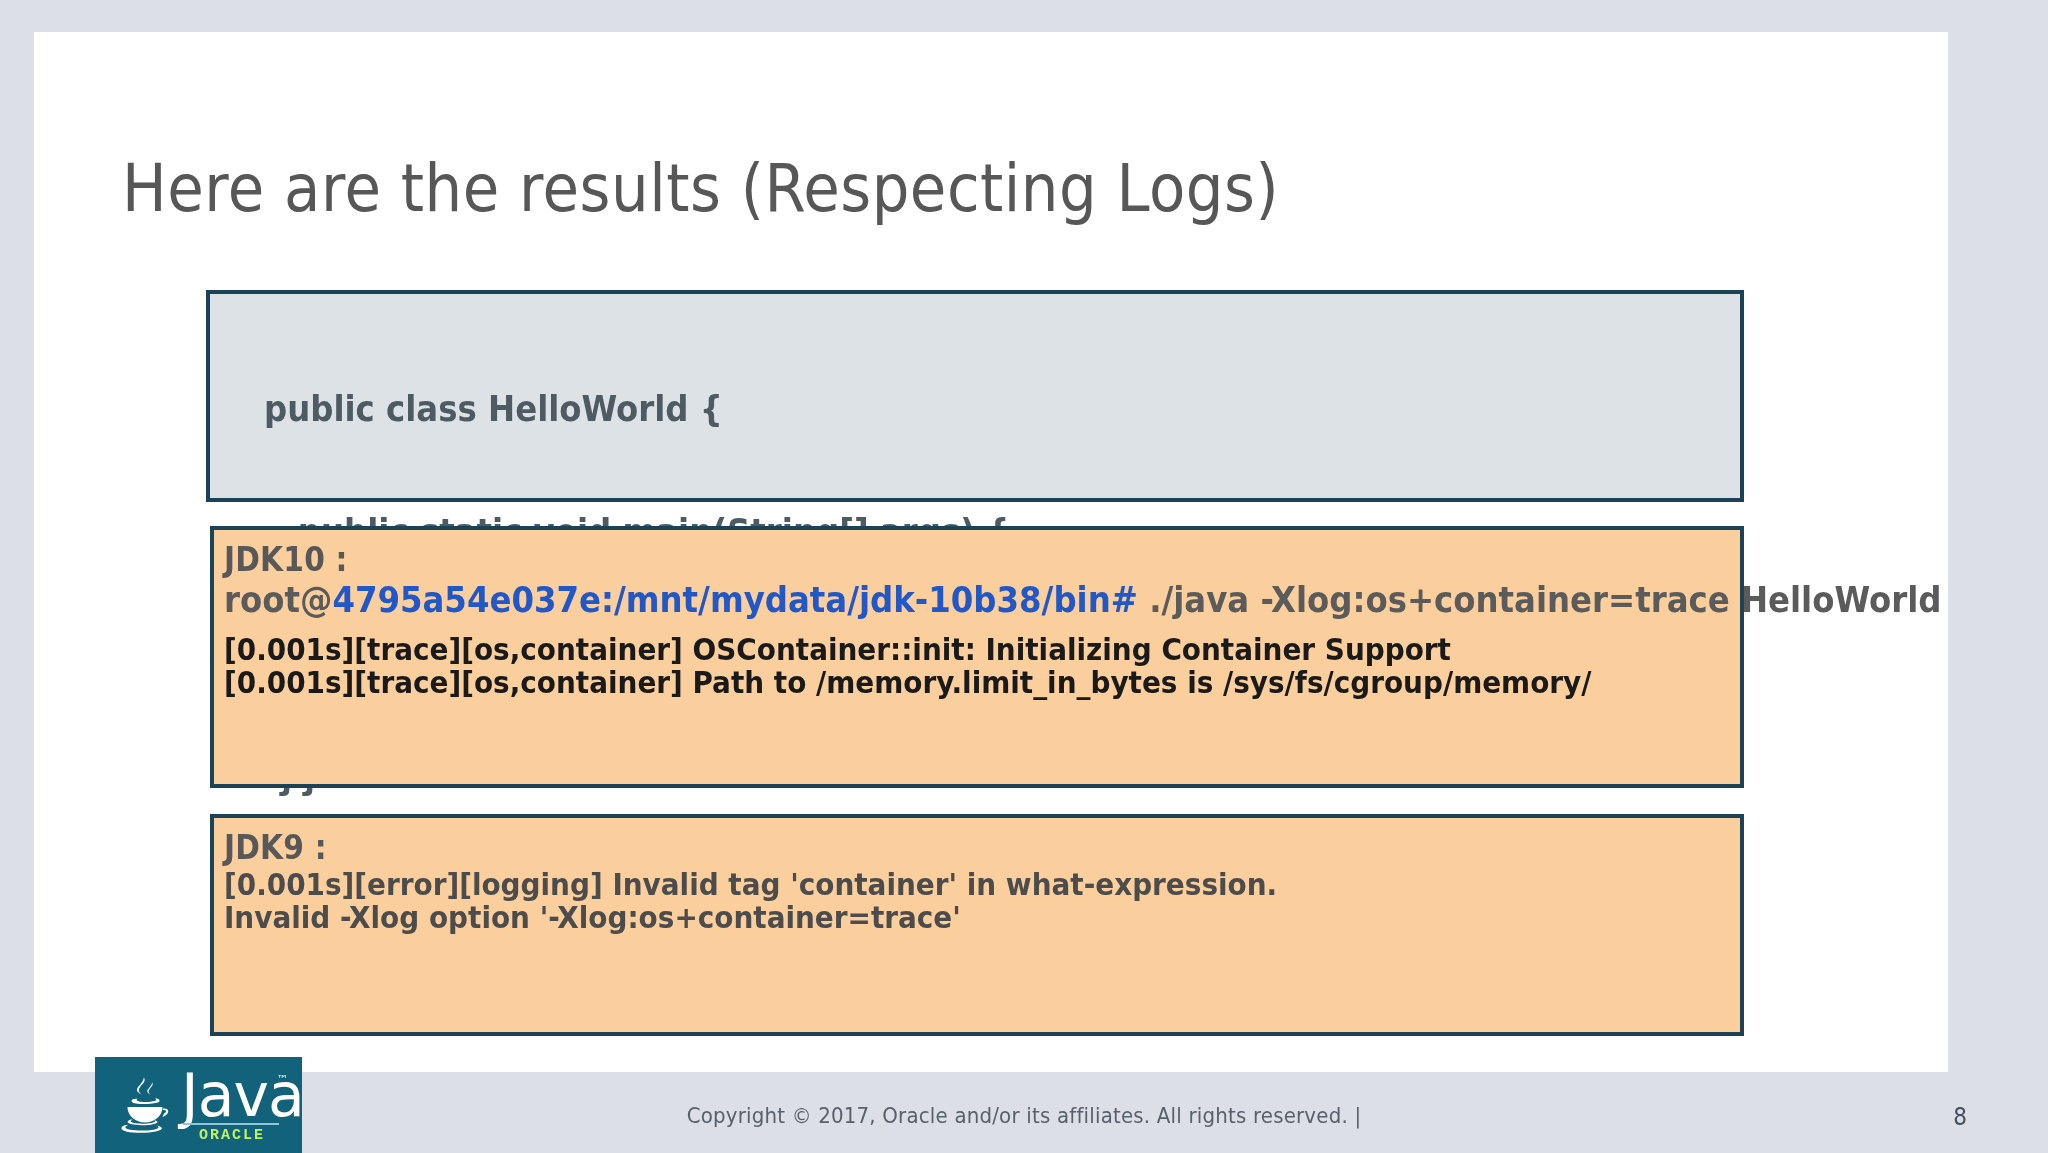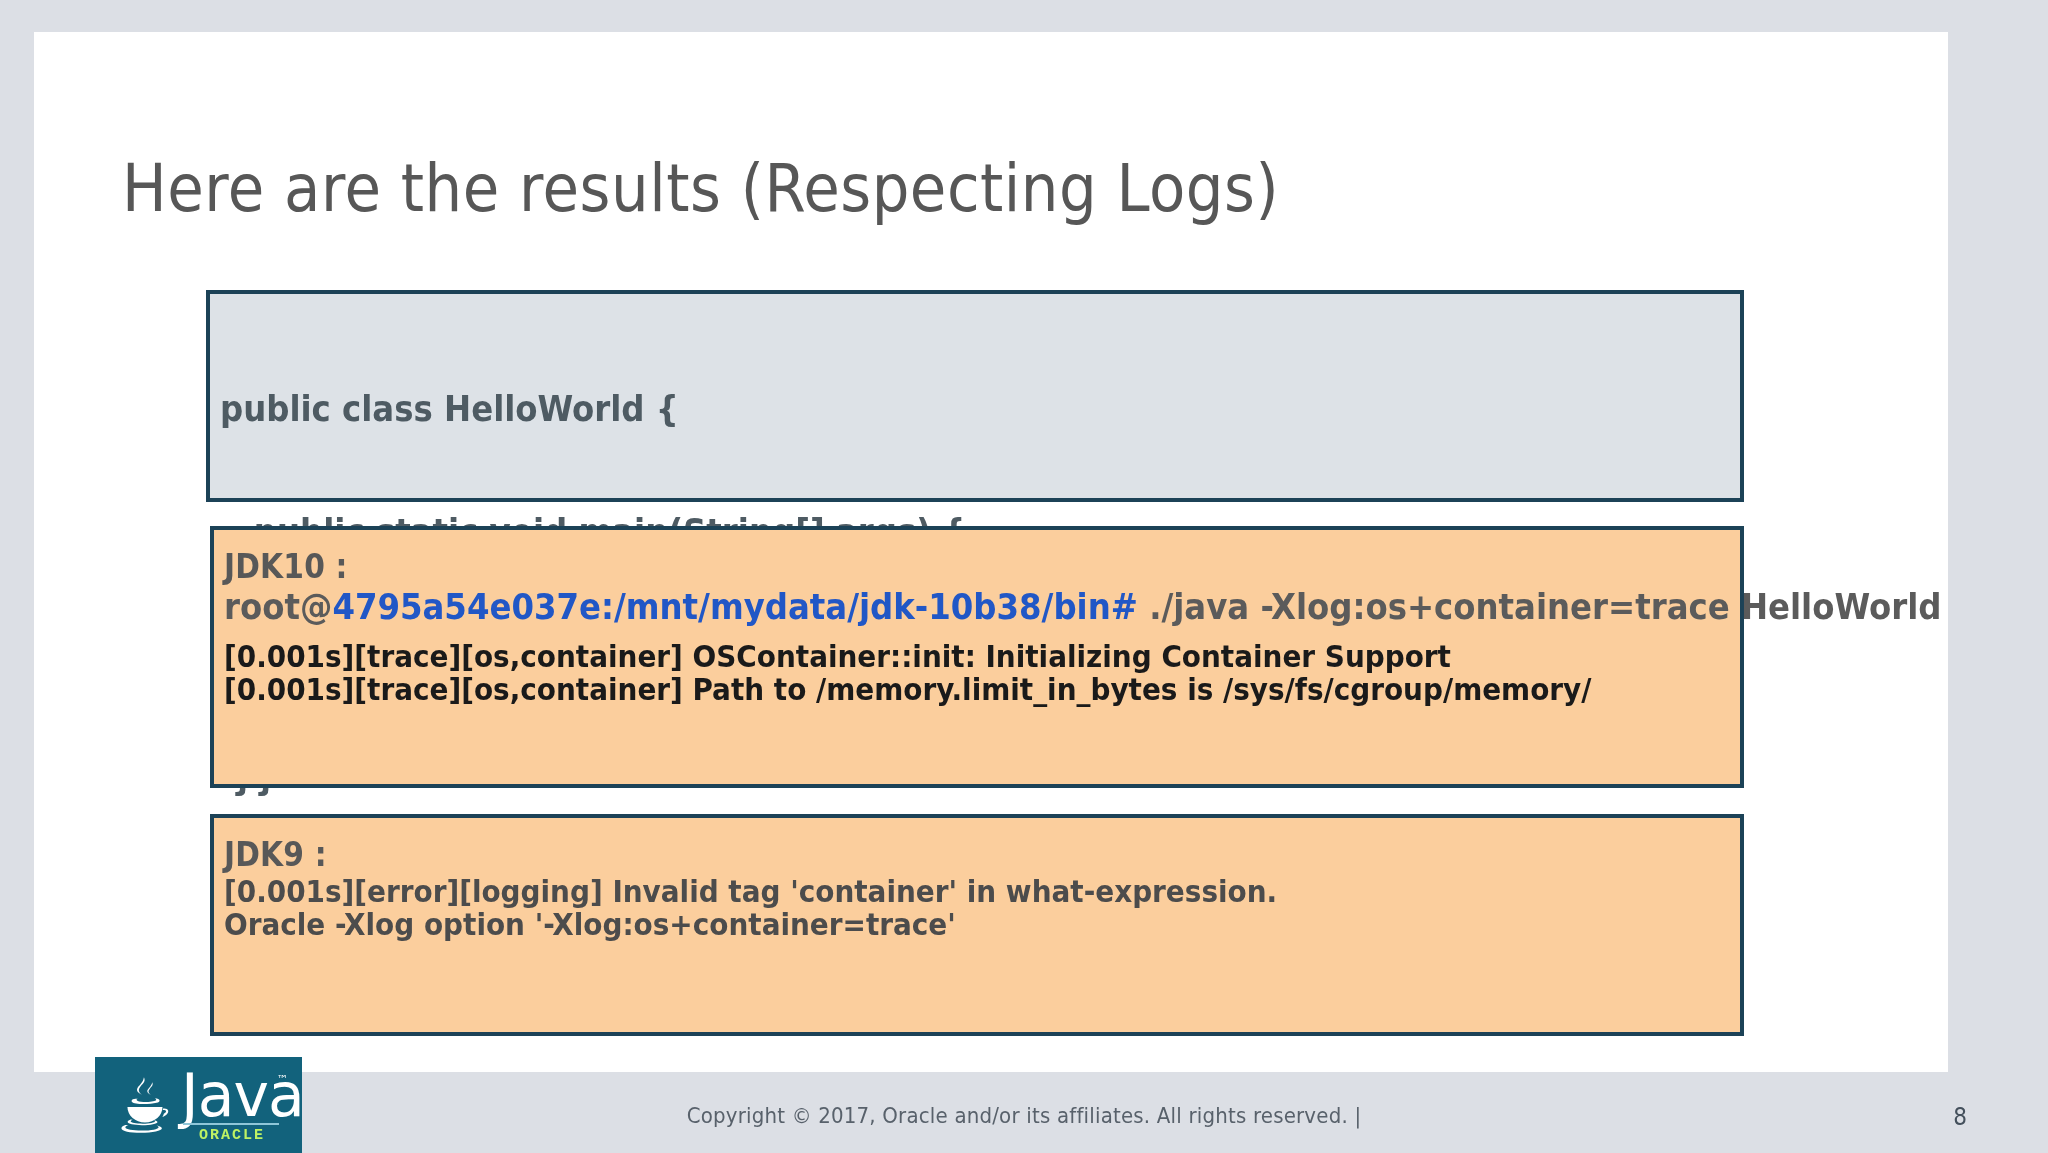--- a/index.html
+++ b/index.html
@@ -82,38 +82,38 @@
     font-family: "DejaVu Sans Condensed", "DejaVu Sans", sans-serif;
     font-size: 36px;
     font-weight: 700;
     line-height: 41px;
     color: #4e5b63;
     white-space: pre;
   }
   .code-line {
     white-space: pre;
     display: block;
+    margin-left: 44px;
   }
 
   
   .term-body {
     position: absolute;
     left: 10px;
     top: 10px;
     right: 6px;
     color: #5a5a5a;
   }
   .term-heading {
     font-family: "DejaVu Sans Condensed", "DejaVu Sans", sans-serif;
     font-size: 33px;
     font-weight: 700;
     color: #585858;
     line-height: 40px;
     letter-spacing: 0.2px;
-    margin-top: 7px;
   }
   .term-prompt {
     font-family: "DejaVu Sans Condensed", "DejaVu Sans", sans-serif;
     font-size: 36px;
     font-weight: 700;
     line-height: 39px;
     color: #5b5b5b;
     white-space: pre;
   }
   .term-prompt .host {
@@ -248,21 +248,21 @@
         <div class="spacer-sm"></div>
         <div class="term-out">[0.001s][trace][os,container] OSContainer::init: Initializing Container Support</div>
         <div class="term-out">[0.001s][trace][os,container] Path to /memory.limit_in_bytes is /sys/fs/cgroup/memory/</div>
       </div>
     </div>
 
     <div class="panel panel-jdk9">
       <div class="term-body">
         <div class="term-heading">JDK9 :</div>
         <div class="term-out-gray">[0.001s][error][logging] Invalid tag 'container' in what-expression.</div>
-        <div class="term-out-gray">Oracle -Xlog option '-Xlog:os+container=trace'</div>
+        <div class="term-out-gray">Invalid -Xlog option '-Xlog:os+container=trace'</div>
       </div>
     </div>
 
   </div>
 
   <div id="footer-bar"></div>
   <div id="footer-copyright">Copyright © 2017, Oracle and/or its affiliates. All rights reserved.   |</div>
   <div id="footer-pagenum">8</div>
 
   <div id="java-logo">

